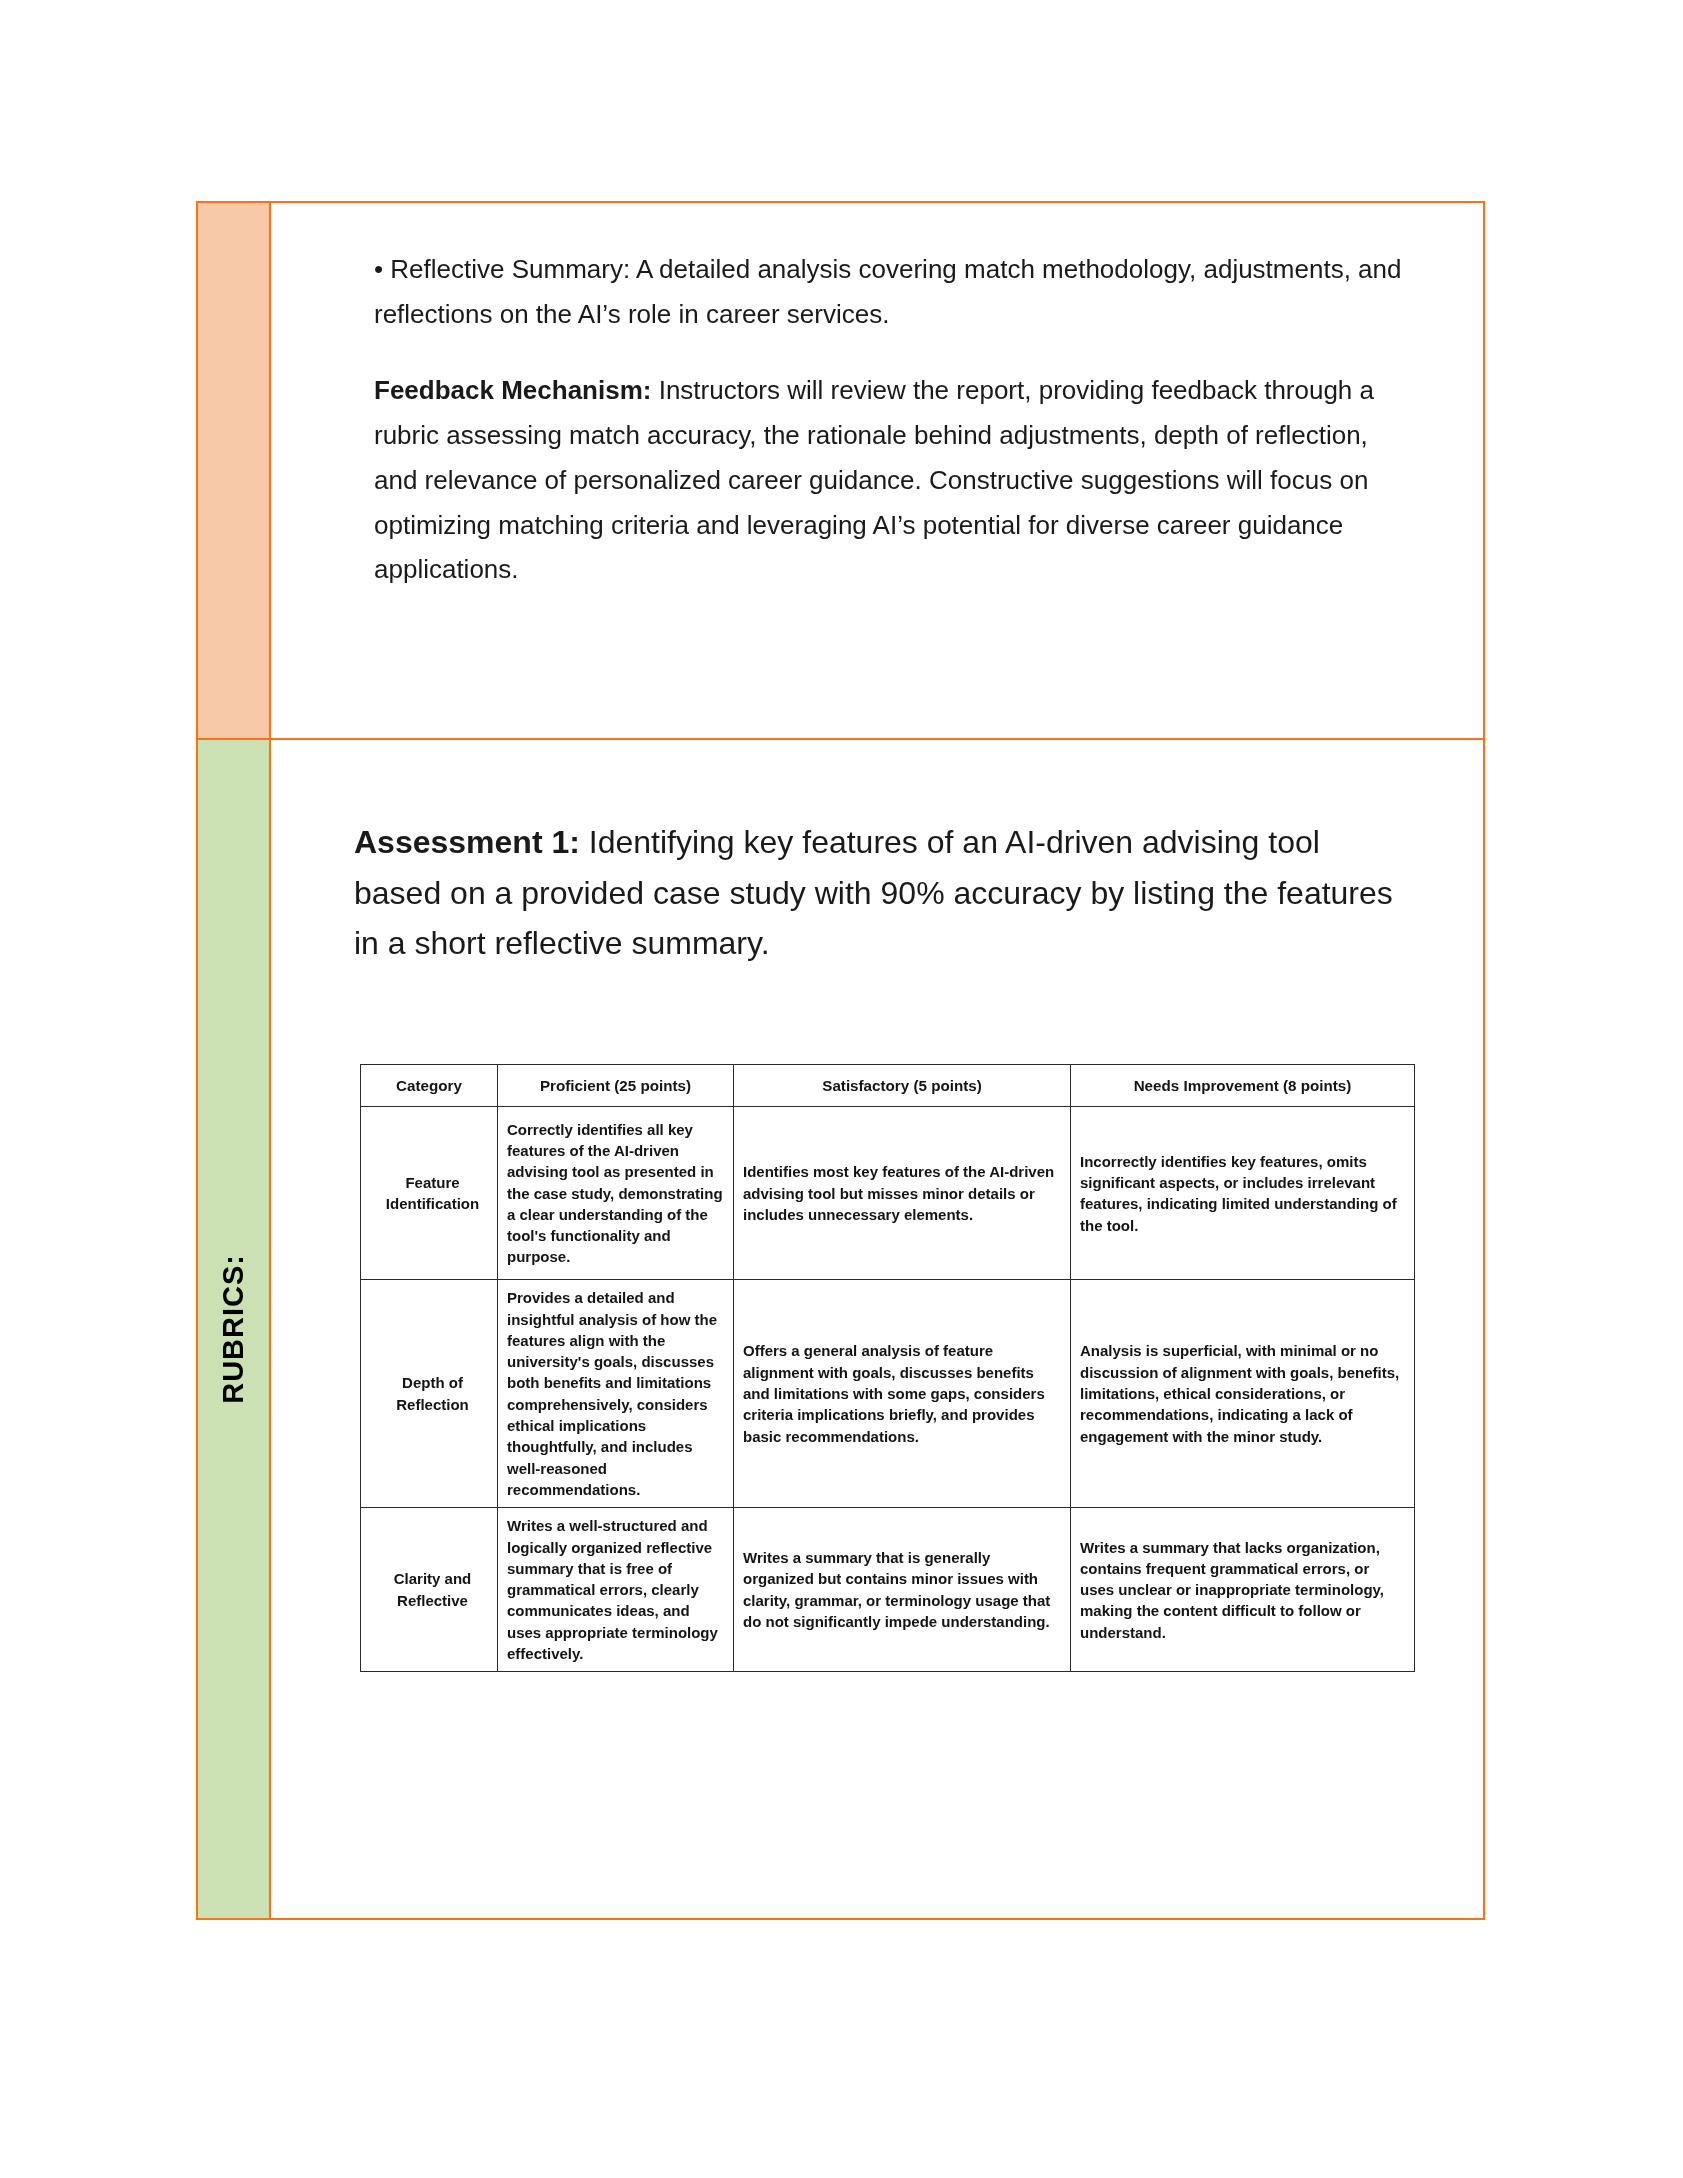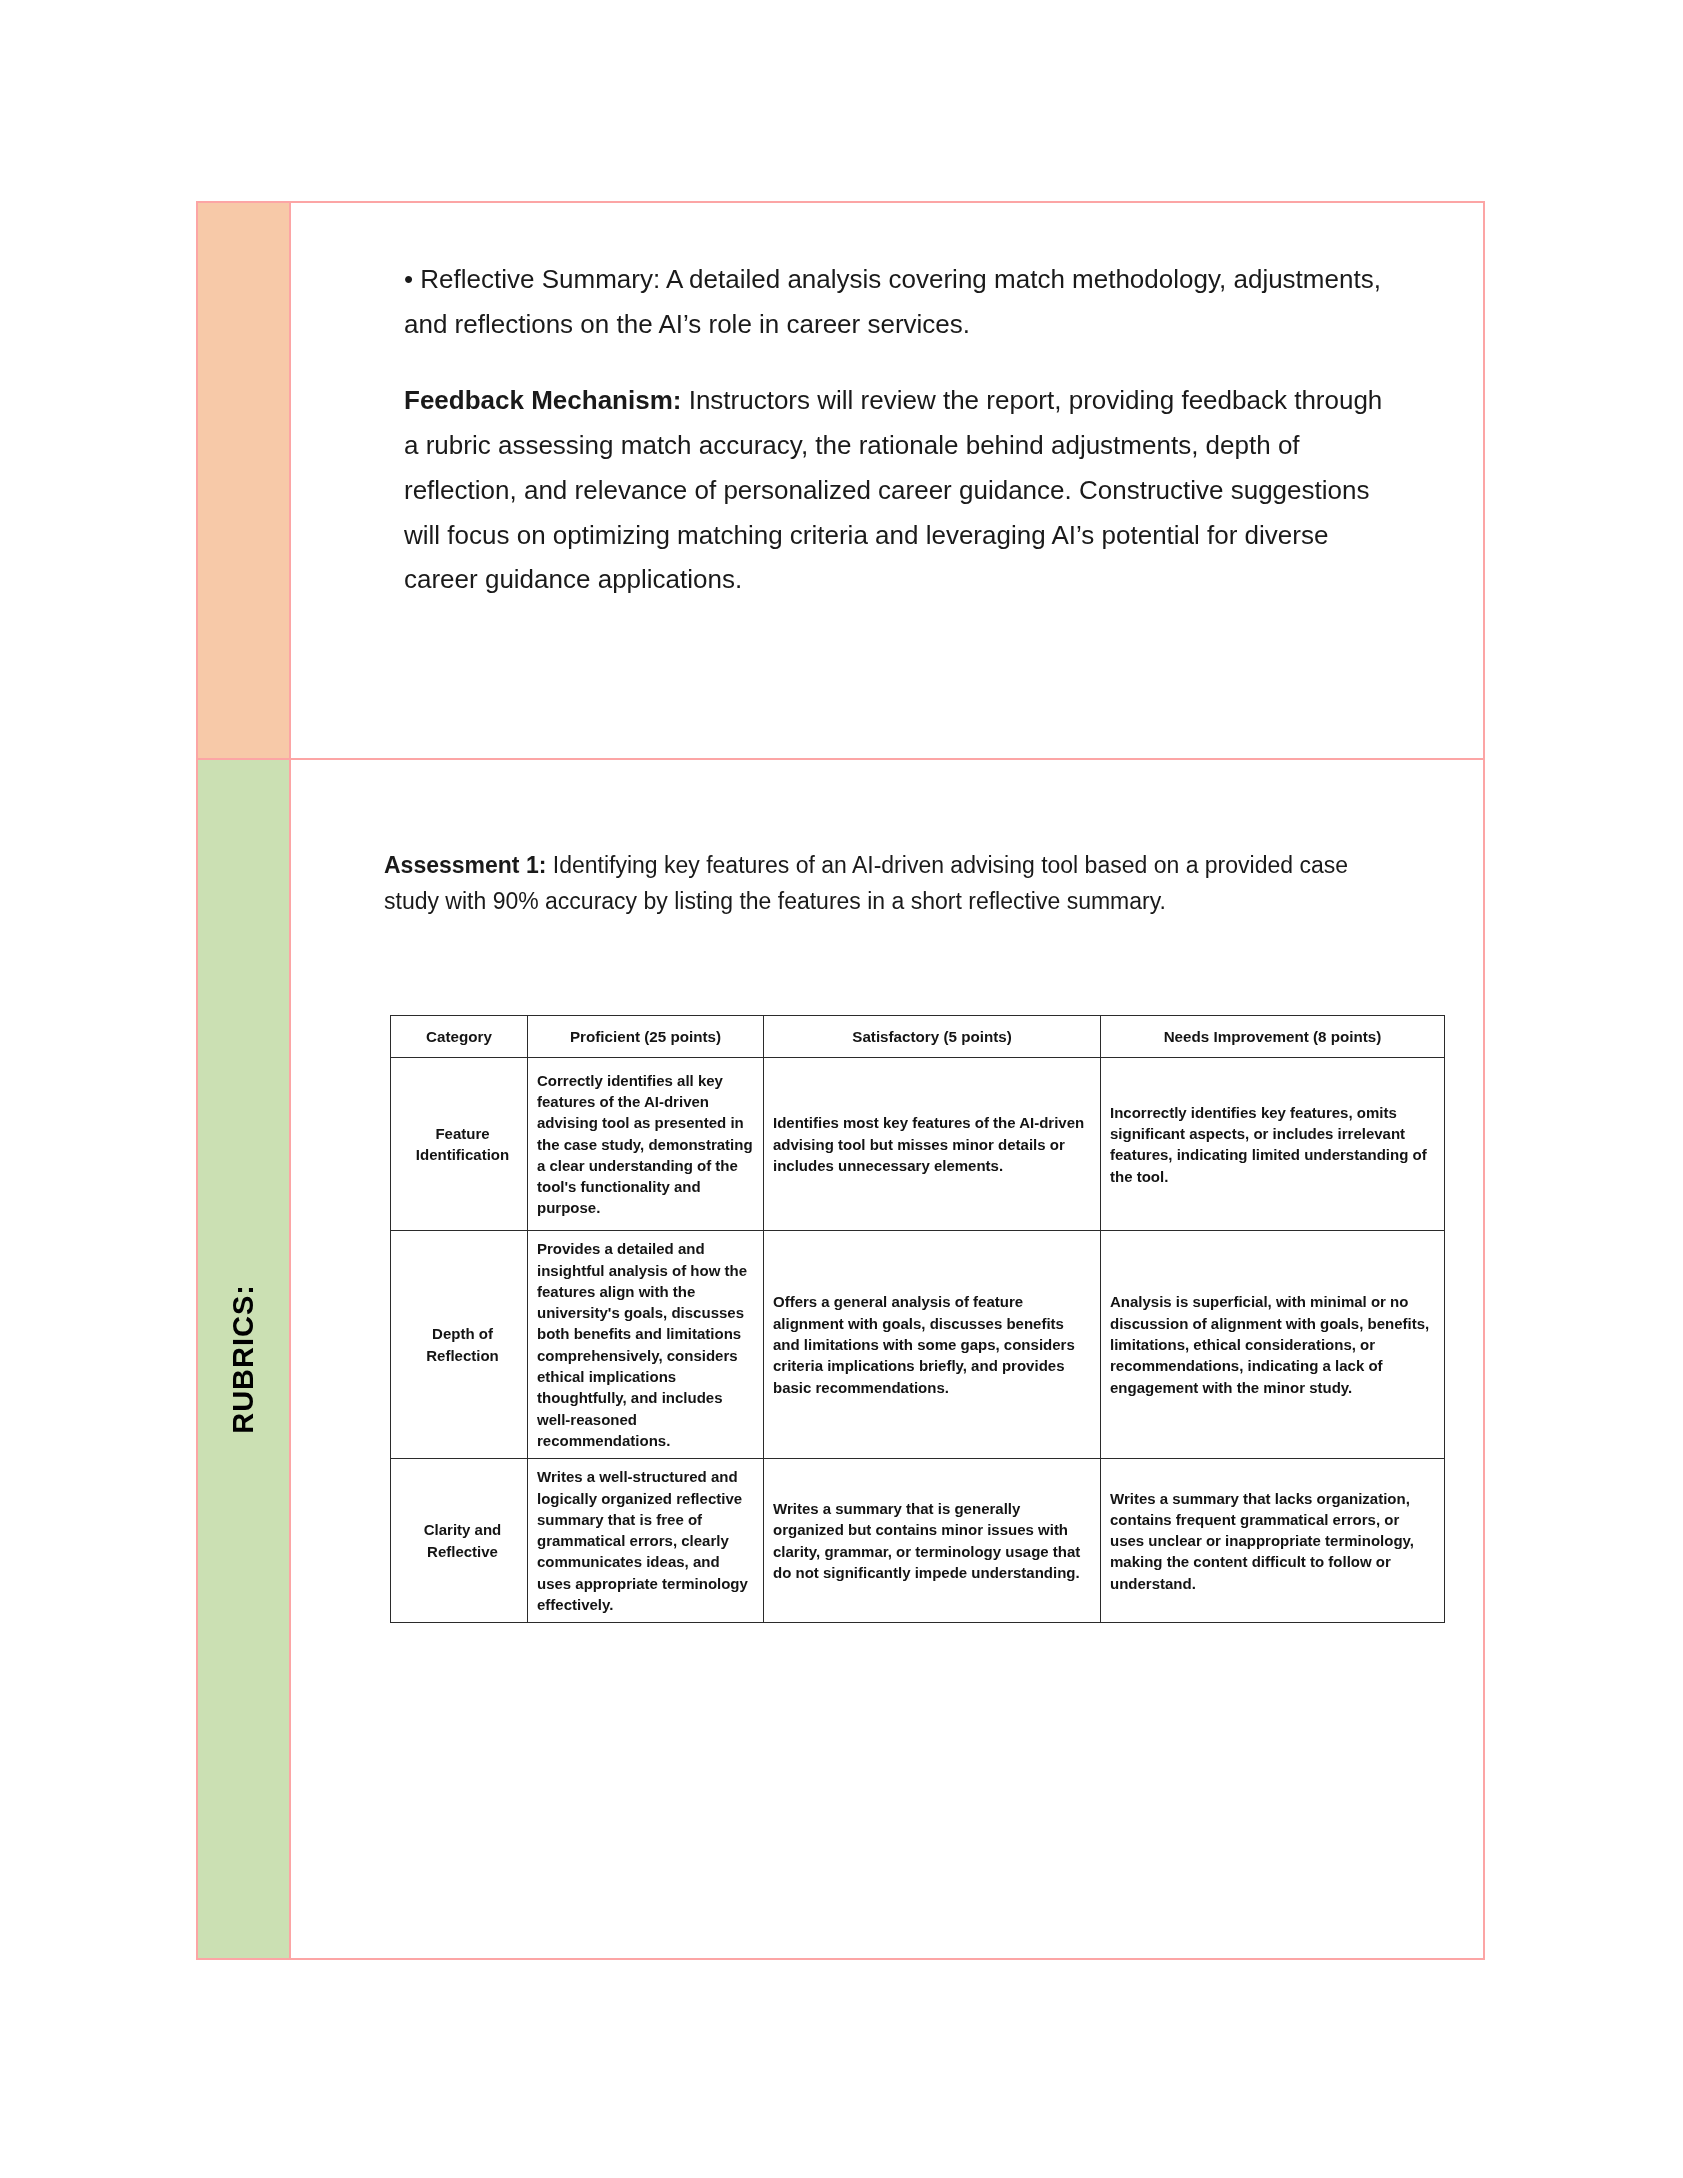--- a/index.html
+++ b/index.html
@@ -27,23 +27,23 @@
   
   .doc-table {
     position: absolute;
     left: 196px;
     top: 201px;
     width: 1289px;
     border-collapse: collapse;
     table-layout: fixed;
   }
   .doc-table > tbody > tr > td {
-    border: 2px solid #fca5a5;
+    border: 2px solid #f97316;
     vertical-align: top;
-    padding: 10px;
+    padding: 0;
   }
 
   .label-cell {
     width: 71px;
     padding: 0;
     position: relative;
   }
   .label-cell.orange { background: #f7c9a8; }
   .label-cell.green  { background: #cbe0b3; }
 
@@ -88,21 +88,21 @@
   .para b { font-weight: bold; }
 
   
   .row-rubrics .body-cell {
     height: 1178px;
   }
   .rubric-inner {
     padding: 77px 69px 0 83px;
   }
   .assessment-para {
-    font-size: 23px;
+    font-size: 32px;
     line-height: 1.58;
     margin: 0 0 95px 0;
     color: #1a1a1a;
   }
 
   
   .rubric-table {
     border-collapse: collapse;
     table-layout: fixed;
     width: 1052px;

